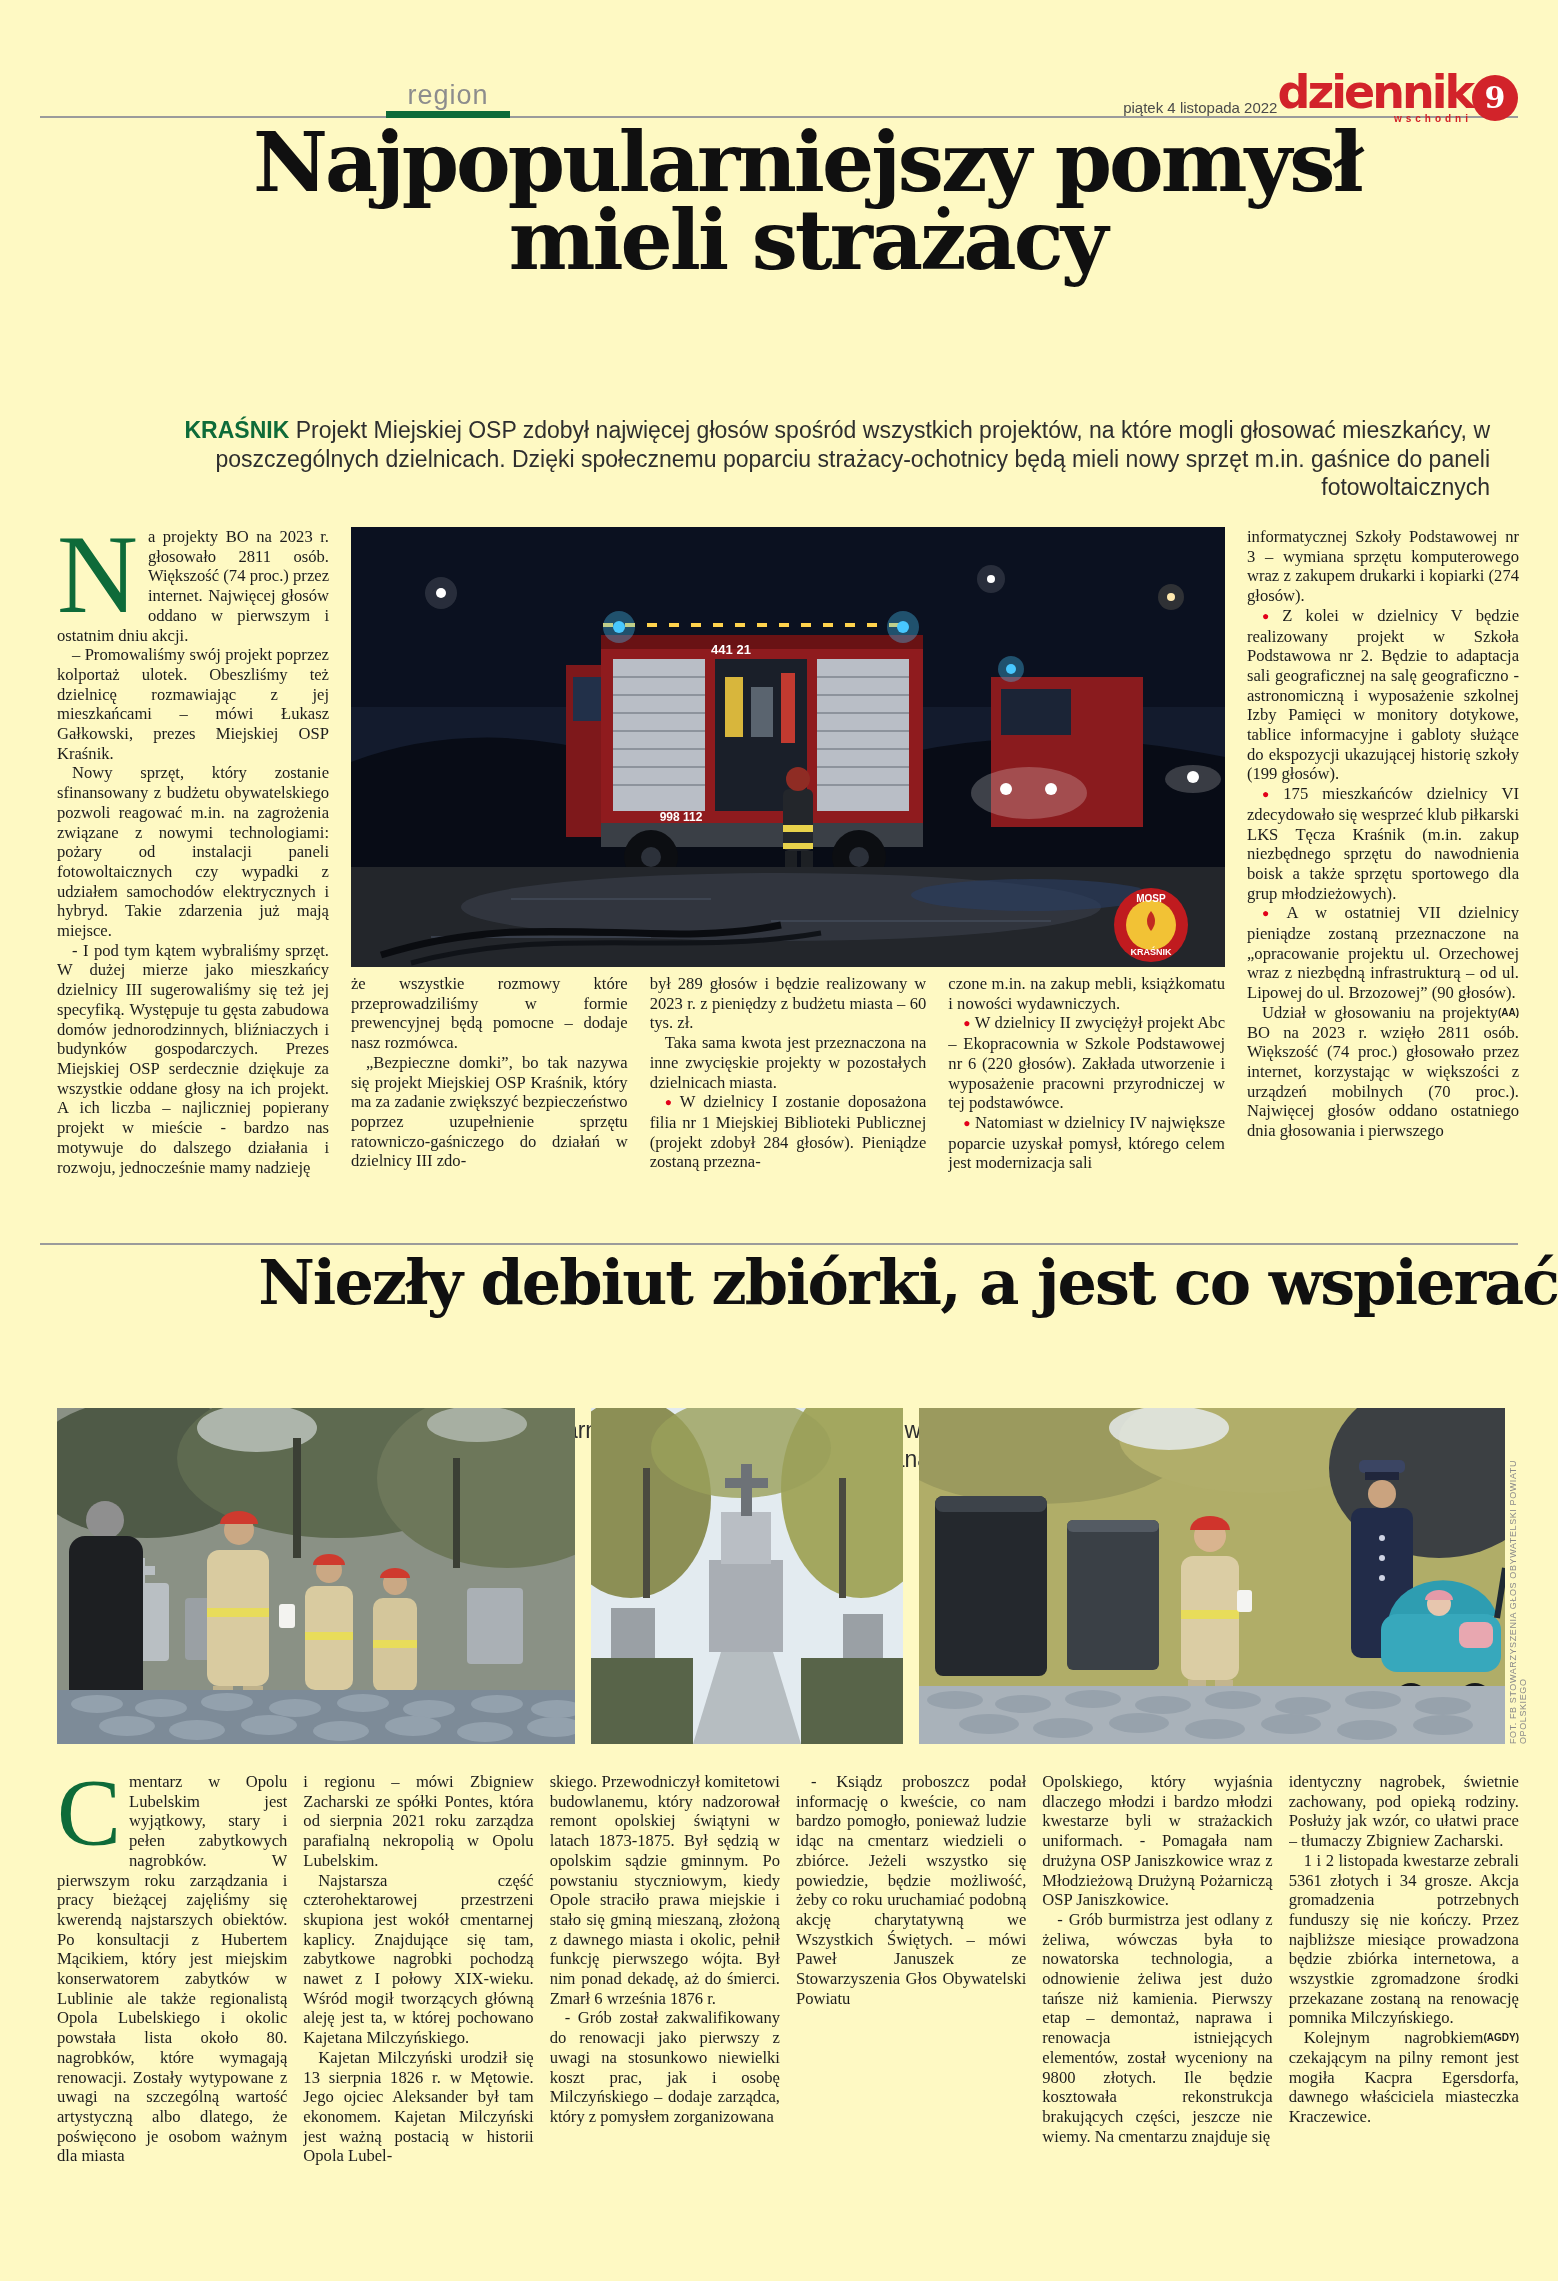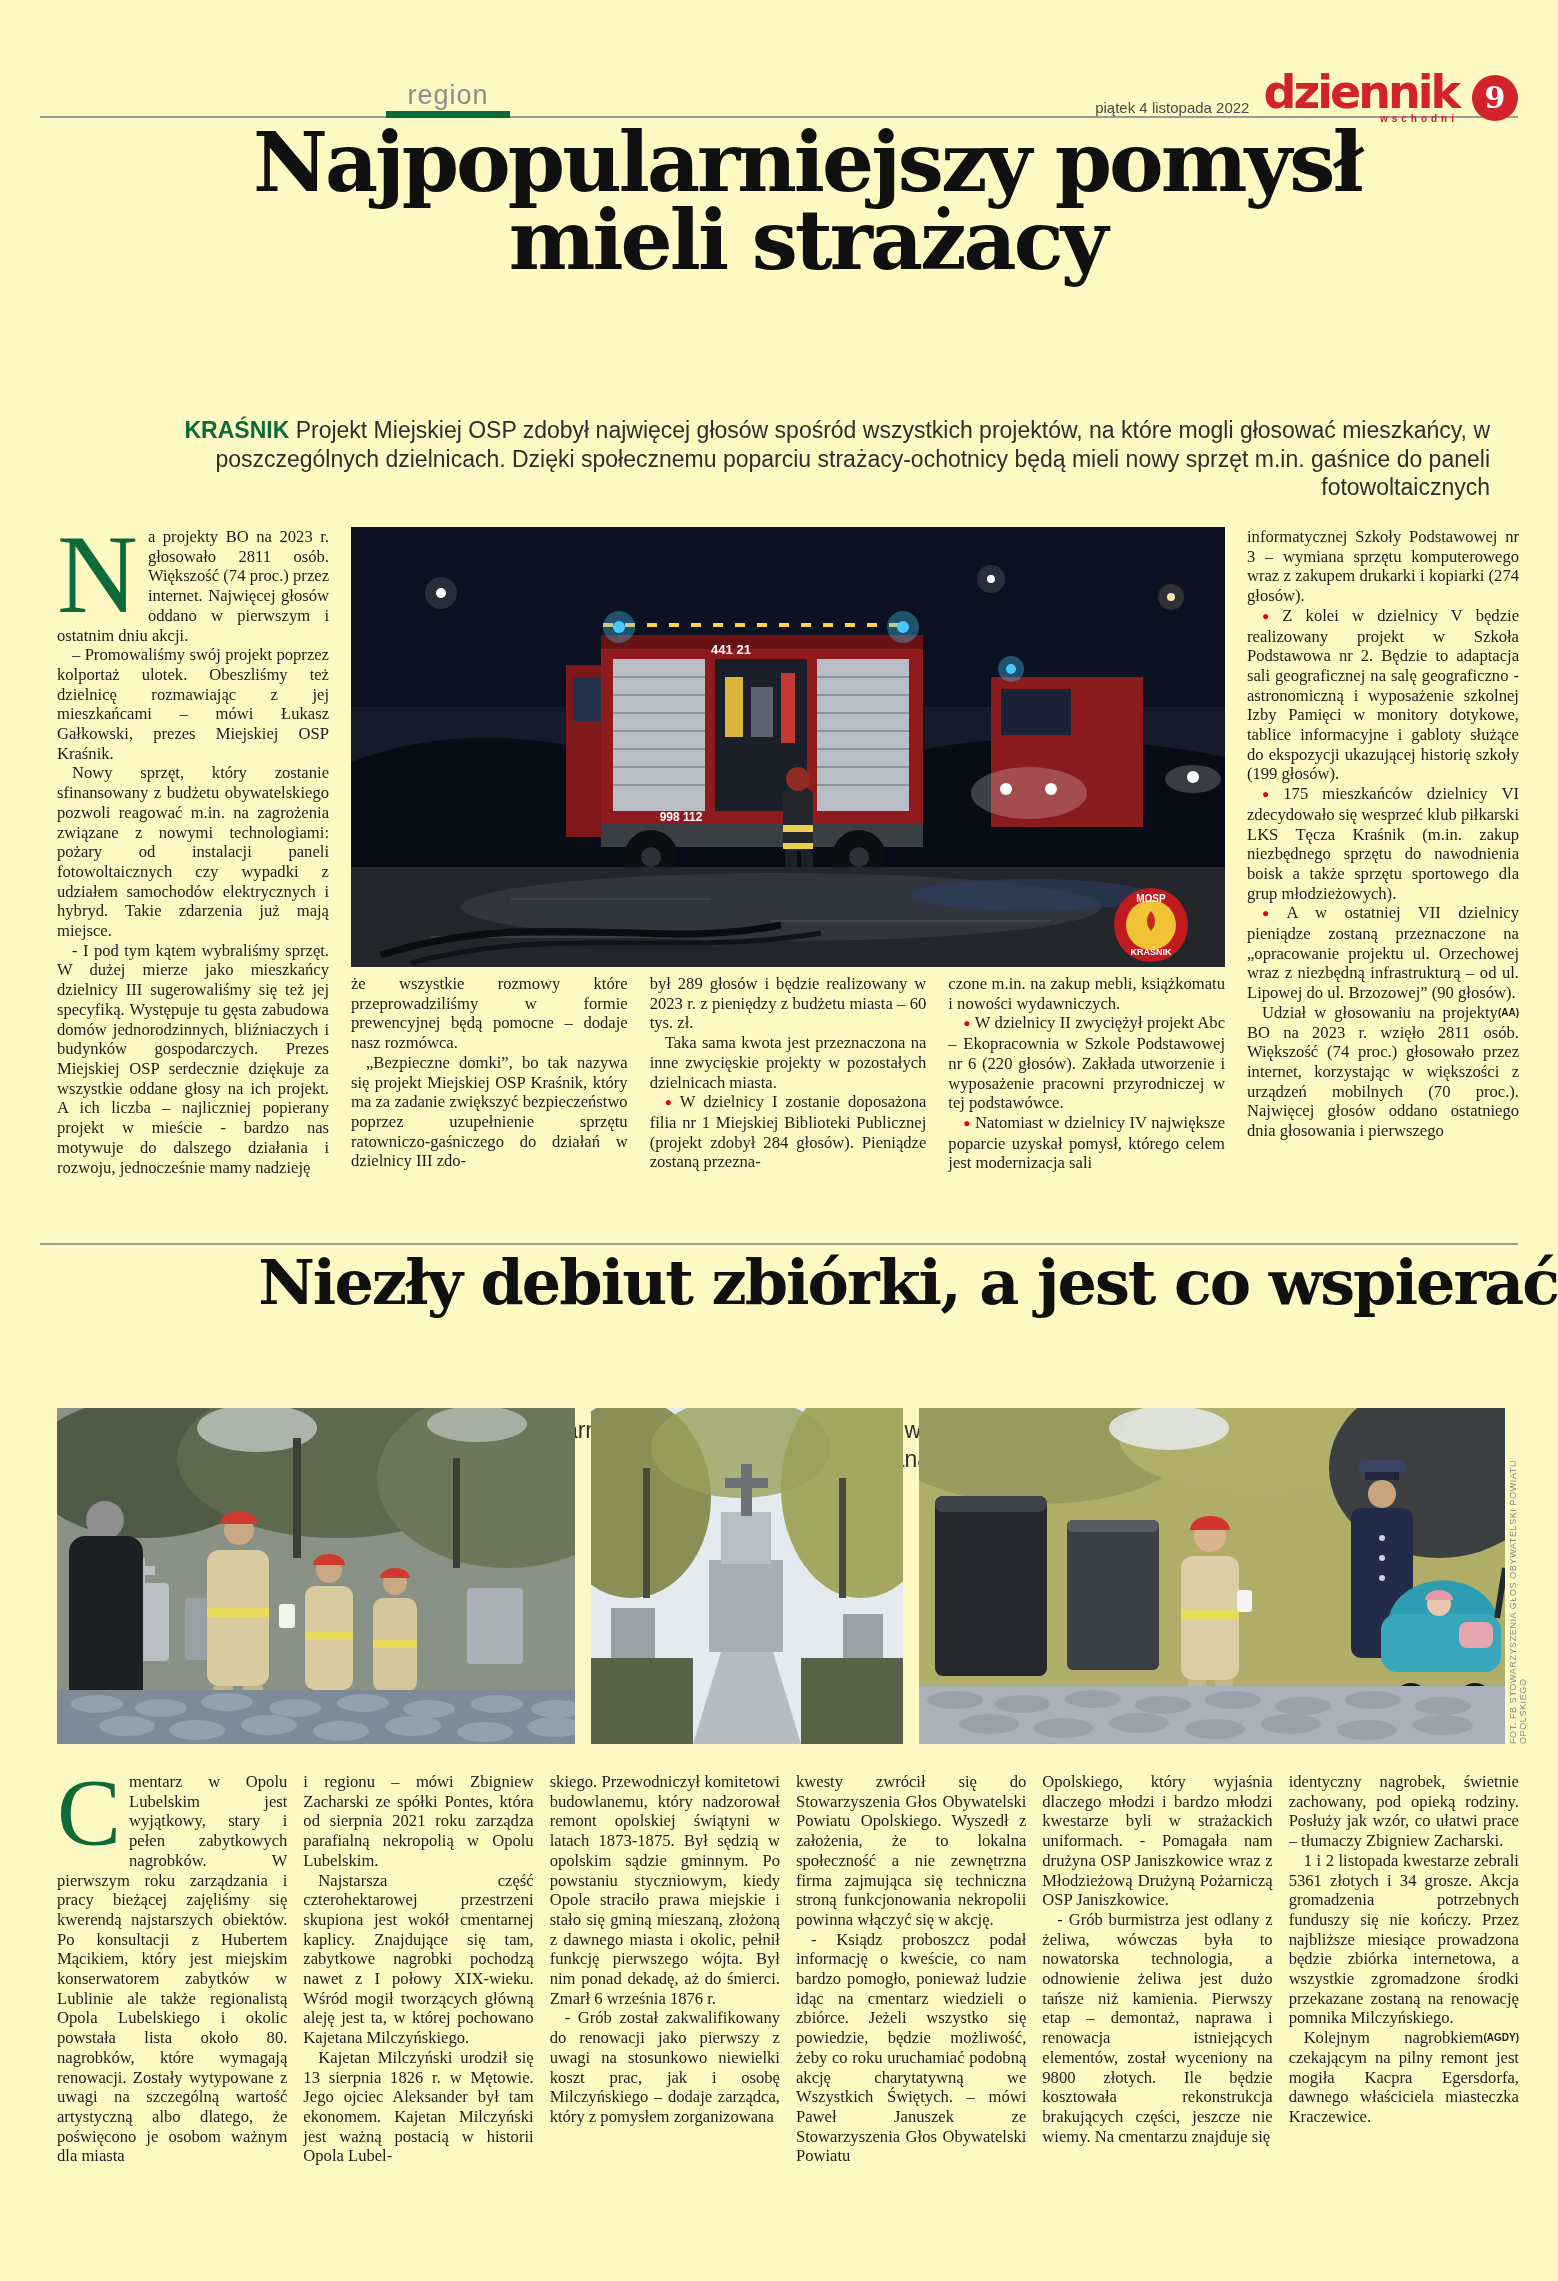--- a/index.html
+++ b/index.html
@@ -5,21 +5,21 @@
 <style>
   html,body{margin:0;padding:0;background:#dcdcdc;}
   .page{position:relative;width:1558px;height:2281px;margin:0 auto;background:#fef9c3;
         font-family:"Liberation Serif",serif;color:#1c1c1c;overflow:hidden;}
 
   
   .toprule{position:absolute;left:40px;right:40px;top:116px;border-top:2px solid #9b9b9b;}
   .section-label{position:absolute;left:386px;top:80px;width:124px;text-align:center;
         font-family:"Liberation Sans",sans-serif;font-size:27px;color:#8d8d8d;letter-spacing:1px;}
   .greenbar{position:absolute;left:386px;top:111px;width:124px;height:7px;background:#0e6b39;}
-  .masthead{position:absolute;right:40px;top:72px;display:flex;align-items:center;gap:14px;}
+  .masthead{position:absolute;right:40px;top:72px;display:flex;align-items:center;}
   .pubdate{font-family:"Liberation Sans",sans-serif;font-size:15px;color:#4a4a4a;position:relative;top:10px;}
   .brand{font-family:"DejaVu Sans",sans-serif;font-weight:bold;font-size:46px;line-height:0.9;
         color:#d2232a;letter-spacing:-3px;}
   .brand-sub{display:block;font-size:10px;letter-spacing:4px;text-align:right;
         font-family:"Liberation Sans",sans-serif;font-weight:bold;color:#d2232a;margin-top:1px;}
   .pagecircle{width:46px;height:46px;border-radius:50%;background:#d2232a;color:#fff;
         display:flex;align-items:center;justify-content:center;
         font-family:"DejaVu Serif",serif;font-size:30px;font-weight:bold;}
 
   
@@ -398,21 +398,20 @@
     <div class="ncol">
       <p>i regionu – mówi Zbigniew Zacharski ze spółki Pontes, która od sierpnia 2021 roku zarządza parafialną nekropolią w Opolu Lubelskim.</p>
       <p class="ind">Najstarsza część czterohektarowej przestrzeni skupiona jest wokół cmentarnej kaplicy. Znajdujące się tam, zabytkowe nagrobki pochodzą nawet z I połowy XIX-wieku. Wśród mogił tworzących główną aleję jest ta, w której pochowano Kajetana Milczyńskiego.</p>
       <p class="ind">Kajetan Milczyński urodził się 13 sierpnia 1826 r. w Mętowie. Jego ojciec Aleksander był tam ekonomem. Kajetan Milczyński jest ważną postacią w historii Opola Lubel-</p>
     </div>
     <div class="ncol">
       <p>skiego. Przewodniczył komitetowi budowlanemu, który nadzorował remont opolskiej świątyni w latach 1873-1875. Był sędzią w opolskim sądzie gminnym. Po powstaniu styczniowym, kiedy Opole straciło prawa miejskie i stało się gminą mieszaną, złożoną z dawnego miasta i okolic, pełnił funkcję pierwszego wójta. Był nim ponad dekadę, aż do śmierci. Zmarł 6 września 1876 r.</p>
       <p class="ind">- Grób został zakwalifikowany do renowacji jako pierwszy z uwagi na stosunkowo niewielki koszt prac, jak i osobę Milczyńskiego – dodaje zarządca, który z pomysłem zorganizowana</p>
     </div>
     <div class="ncol">
-      <p>kwesty zwrócił się do Stowarzyszenia Głos Obywatelski Powiatu Opolskiego. Wyszedł z założenia, że to lokalna społeczność a nie zewnętrzna firma zajmująca się techniczna stroną funkcjonowania nekropolii powinna włączyć się w akcję.</p>
       <p class="ind">- Ksiądz proboszcz podał informację o kweście, co nam bardzo pomogło, ponieważ ludzie idąc na cmentarz wiedzieli o zbiórce. Jeżeli wszystko się powiedzie, będzie możliwość, żeby co roku uruchamiać podobną akcję charytatywną we Wszystkich Świętych. – mówi Paweł Januszek ze Stowarzyszenia Głos Obywatelski Powiatu</p>
     </div>
     <div class="ncol">
       <p>Opolskiego, który wyjaśnia dlaczego młodzi i bardzo młodzi kwestarze byli w strażackich uniformach. - Pomagała nam drużyna OSP Janiszkowice wraz z Młodzieżową Drużyną Pożarniczą OSP Janiszkowice.</p>
       <p class="ind">- Grób burmistrza jest odlany z żeliwa, wówczas była to nowatorska technologia, a odnowienie żeliwa jest dużo tańsze niż kamienia. Pierwszy etap – demontaż, naprawa i renowacja istniejących elementów, został wyceniony na 9800 złotych. Ile będzie kosztowała rekonstrukcja brakujących części, jeszcze nie wiemy. Na cmentarzu znajduje się</p>
     </div>
     <div class="ncol">
       <p>identyczny nagrobek, świetnie zachowany, pod opieką rodziny. Posłuży jak wzór, co ułatwi prace – tłumaczy Zbigniew Zacharski.</p>
       <p class="ind">1 i 2 listopada kwestarze zebrali 5361 złotych i 34 grosze. Akcja gromadzenia potrzebnych funduszy się nie kończy. Przez najbliższe miesiące prowadzona będzie zbiórka internetowa, a wszystkie zgromadzone środki przekazane zostaną na renowację pomnika Milczyńskiego.</p>
       <p class="ind"><span class="byline-inline">(AGDY)</span><span>Kolejnym nagrobkiem czekającym na pilny remont jest mogiła Kacpra Egersdorfa, dawnego właściciela miasteczka Kraczewice.</span></p>

